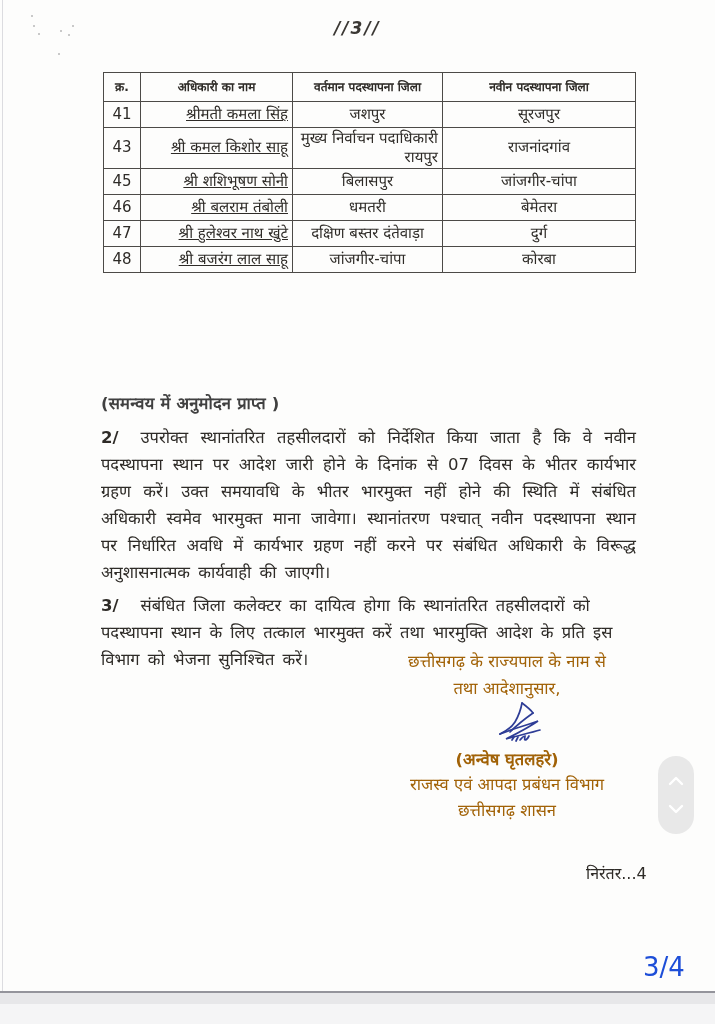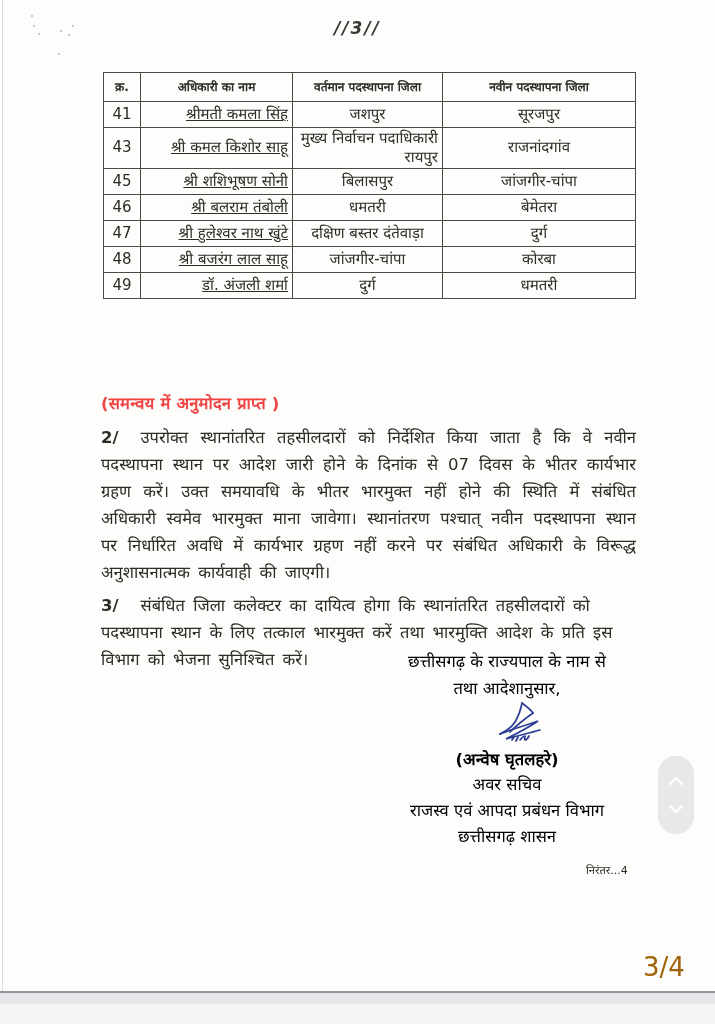--- a/index.html
+++ b/index.html
@@ -28,40 +28,40 @@
     font-weight:normal;line-height:1.25;
   }
   table.doc-table th{height:26px;font-weight:600;font-size:12px;}
   tr.nums td{height:24px;text-align:center;}
   tr.data-row td{height:23px;}
   td.c-sno{text-align:center;}
   td.c-name{text-align:right;padding-left:7px;text-decoration:underline;}
   td.c-cur,td.c-new{text-align:center;}
 
   .approval{
-    position:absolute;left:101px;top:391px;font-size:16.5px;font-weight:600;color:#ef4444;
+    position:absolute;left:101px;top:391px;font-size:16.5px;font-weight:600;color:#404040;
     letter-spacing:.2px;
   }
 
   .paras{position:absolute;left:101px;top:424px;width:541px;font-size:16.5px;line-height:27px;color:#2e2b27;}
   .paras p{margin:0 6px 6px 0;text-align:justify;word-spacing:3px;}
   .paras p:last-child{text-align:left;}
   .pnum{font-weight:600;margin-right:22px;}
 
-  .sig-block{position:absolute;left:368px;top:648px;width:278px;text-align:center;font-size:16.5px;color:#000000;}
+  .sig-block{position:absolute;left:368px;top:648px;width:278px;text-align:center;font-size:16.5px;color:#a16207;}
   .sig-line{line-height:27px;}
   .sig-draw{height:46px;position:relative;}
   .sig-draw svg{position:absolute;left:118px;top:-2px;}
   .sig-name{line-height:24px;font-weight:600;}
   .sig-role{line-height:26px;}
 
-  .continuation{position:absolute;left:586px;top:862px;font-size:11px;color:#2e2b27;}
+  .continuation{position:absolute;left:586px;top:862px;font-size:16px;color:#2e2b27;}
 
   .page-indicator{
-    position:absolute;left:643px;top:952px;font-size:26px;color:#a16207;
+    position:absolute;left:643px;top:952px;font-size:26px;color:#1d4ed8;
     font-family:"DejaVu Sans", sans-serif;
   }
 
   
   .page-split-line{position:absolute;left:0;top:991px;width:715px;height:2px;background:#94949b;}
   .page-gap{position:absolute;left:0;top:993px;width:715px;height:11px;background:#e7e7e9;}
   .next-page{position:absolute;left:0;top:1004px;width:715px;height:20px;background:#f5f5f6;}
 
   
   .scroll-widget{
@@ -130,26 +130,20 @@
       <td class="c-name">श्री हुलेश्वर नाथ खुंटे</td>
       <td class="c-cur">दक्षिण बस्तर दंतेवाड़ा</td>
       <td class="c-new">दुर्ग</td>
     </tr>
     <tr class="data-row">
       <td class="c-sno">48</td>
       <td class="c-name">श्री बजरंग लाल साहू</td>
       <td class="c-cur">जांजगीर-चांपा</td>
       <td class="c-new">कोरबा</td>
     </tr>
-    <tr class="data-row">
-      <td class="c-sno">49</td>
-      <td class="c-name">डॉ. अंजली शर्मा</td>
-      <td class="c-cur">दुर्ग</td>
-      <td class="c-new">धमतरी</td>
-    </tr>
   </tbody>
     </table>
 
   <div class="approval">(समन्वय में अनुमोदन प्राप्त )</div>
 
   <div class="paras">
     <p><span class="pnum">2/</span><span>उपरोक्त स्थानांतरित तहसीलदारों को निर्देशित किया जाता है कि वे नवीन पदस्थापना स्थान पर आदेश जारी होने के दिनांक से 07 दिवस के भीतर कार्यभार ग्रहण करें। उक्त समयावधि के भीतर भारमुक्त नहीं होने की स्थिति में संबंधित अधिकारी स्वमेव भारमुक्त माना जावेगा। स्थानांतरण पश्चात् नवीन पदस्थापना स्थान पर निर्धारित अवधि में कार्यभार ग्रहण नहीं करने पर संबंधित अधिकारी के विरूद्ध अनुशासनात्मक कार्यवाही की जाएगी।</span></p>
     <p><span class="pnum">3/</span><span>संबंधित जिला कलेक्टर का दायित्व होगा कि स्थानांतरित तहसीलदारों को पदस्थापना स्थान के लिए तत्काल भारमुक्त करें तथा भारमुक्ति आदेश के प्रति इस विभाग को भेजना सुनिश्चित करें।</span></p>
   </div>
 
@@ -161,21 +155,20 @@
         <g fill="none" stroke="#2e3d96" stroke-width="1.7" stroke-linecap="round">
           <path d="M36 3 C35 9 33 15 29 22 C26 27 20 31 14 34"></path>
           <path d="M36 3 C40 6 45 10 47 13"></path>
           <path d="M14 34 C26 29 42 25 52 21 C42 28 28 35 20 39 C30 36 44 33 54 30"></path>
           <path d="M47 13 C40 18 30 26 24 32"></path>
           <path d="M26 40 l2 -3 M30 41 l2 -4 M34 40 c2 -2 3 -4 5 -4 c0 2 -1 3 0 4 c2 0 3 -2 4 -4"></path>
         </g>
       </svg>
     </div>
     <div class="sig-name">(अन्वेष घृतलहरे)</div>
-    <div class="sig-role">अवर सचिव</div>
     <div class="sig-role">राजस्व एवं आपदा प्रबंधन विभाग</div>
     <div class="sig-role">छत्तीसगढ़ शासन</div>
   </div>
 
   <div class="continuation">निरंतर...4</div>
 
   <div class="page-indicator">3/4</div>
 
   <div class="page-split-line"></div>
   <div class="page-gap"></div>

